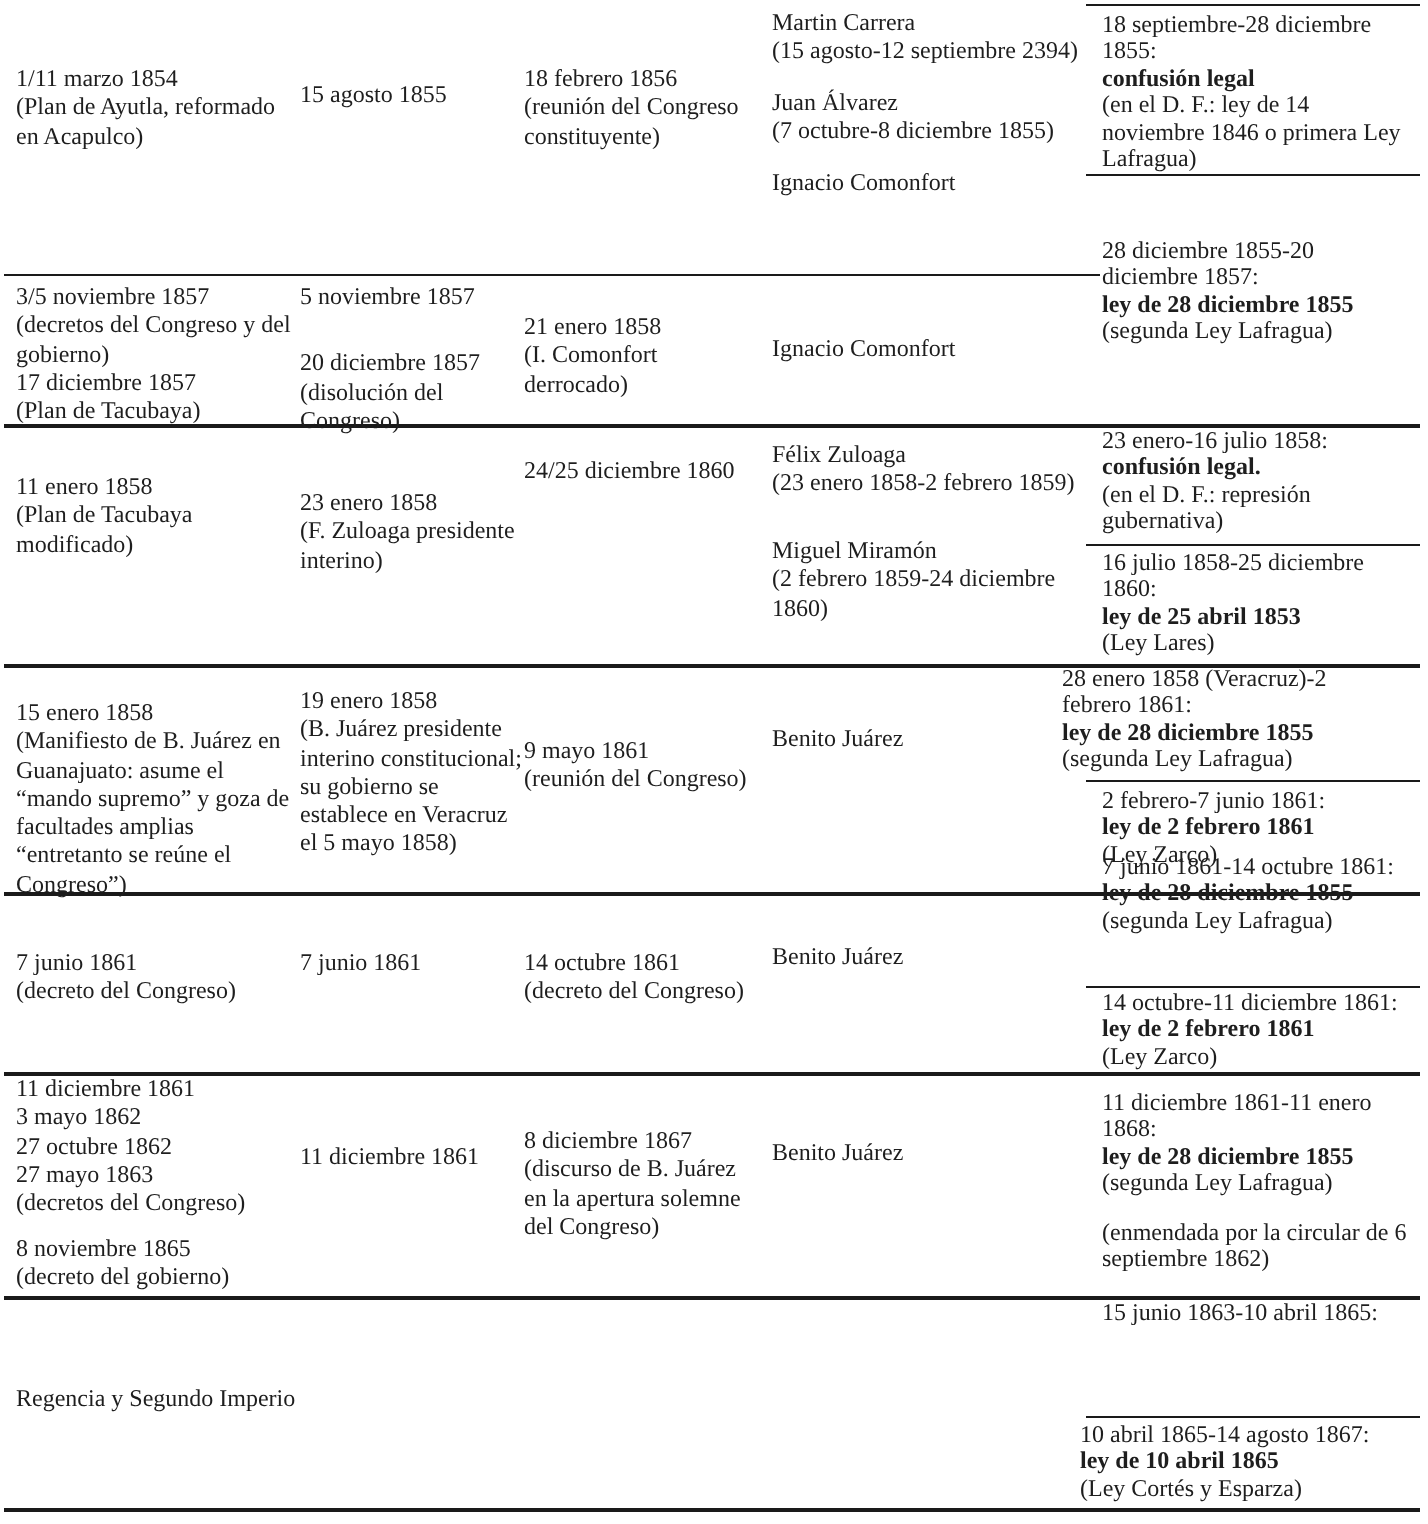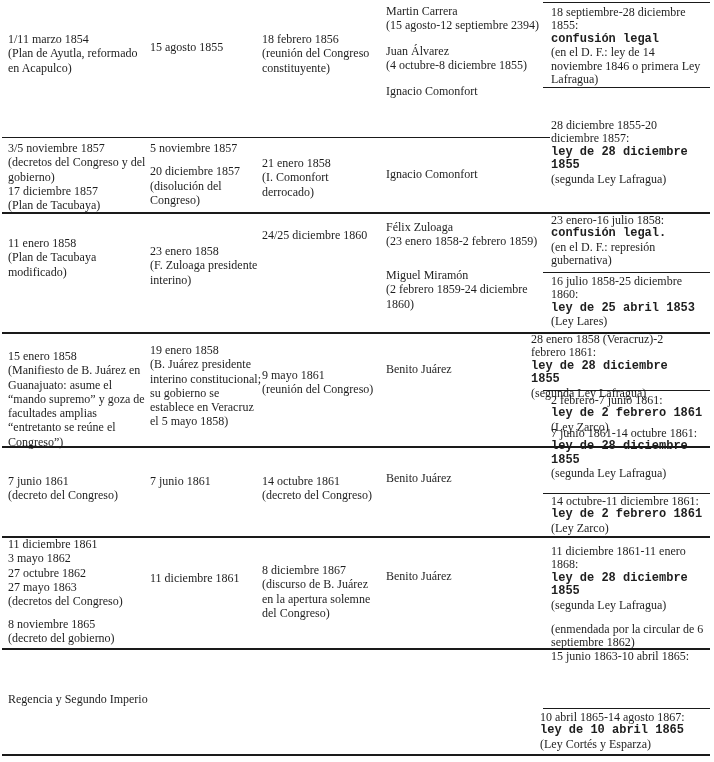--- a/index.html
+++ b/index.html
@@ -7,23 +7,23 @@
   .page {
     position:relative;
     width:714px; height:762px;
     background:#ffffff;
     color:#1e1e1e;
     font-family:"Liberation Serif","DejaVu Serif",serif;
     overflow:hidden;
   }
   .blk { position:absolute; font-size:12px; line-height:14.3px; }
   .c5  { line-height:13.4px; }
-  .law { font-weight:700;font-family:Liberation Mono, monospace; }
+  .law { font-weight:700; }
   .rule { position:absolute; background:#1a1a1a; }
-  .gap9 { margin-top:9px; }
+  .gap9 { margin-top:19px; }
   .amend { margin-top:11px; }
 </style>
 </head>
 <body>
 
 <div class="page">
 
   <div class="rule" style="left:543px;top:2px;width:167px;height:1px"></div>
   <div class="rule" style="left:543px;top:87px;width:167px;height:1px"></div>
   <div class="rule" style="left:2px;top:137px;width:548px;height:1px"></div>
@@ -48,21 +48,21 @@
   <div class="blk" style="left:262px;top:32px;width:116px">
     <div>18 febrero 1856</div>
     <div>(reunión del Congreso constituyente)</div>
   </div>
   <div class="blk" style="left:386px;top:4px;width:172px">
     <div>Martin Carrera</div>
     <div>(15 agosto-12 septiembre 2394)</div>
   </div>
   <div class="blk" style="left:386px;top:44px;width:172px">
     <div>Juan Álvarez</div>
-    <div>(4 octubre-8 diciembre 1855)</div>
+    <div>(7 octubre-8 diciembre 1855)</div>
   </div>
   <div class="blk" style="left:386px;top:84px;width:172px">
     <div>Ignacio Comonfort</div>
   </div>
   <div class="blk c5" style="left:551px;top:6px;width:155px">
     <div>18 septiembre-28 diciembre 1855:</div>
     <div class="law">confusión legal</div>
     <div>(en el D. F.: ley de 14 noviembre 1846 o primera Ley Lafragua)</div>
   </div>
   <div class="blk c5" style="left:551px;top:119px;width:155px">

